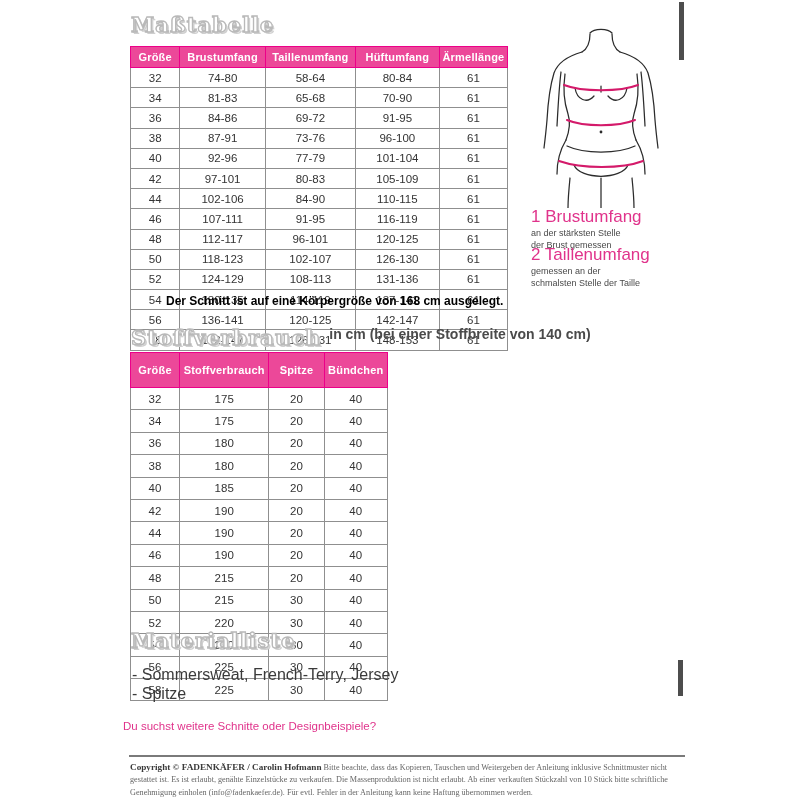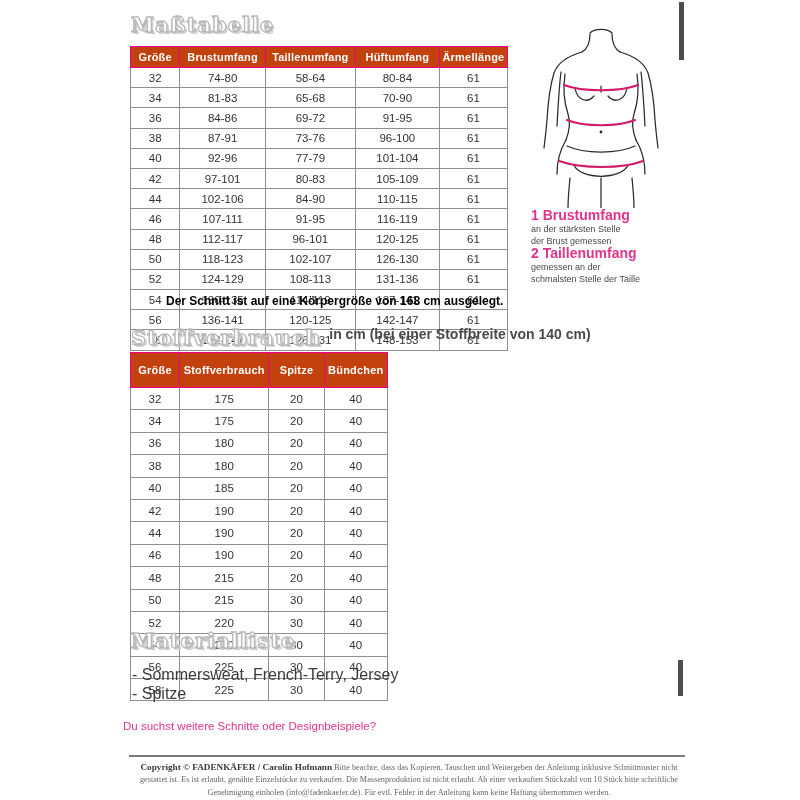--- a/index.html
+++ b/index.html
@@ -43,21 +43,21 @@
   
   table{border-collapse:collapse;}
   .tbl td,.tbl th{
     border:1px solid #8f8f8f;
     text-align:center;
     font-size:11.5px;
     color:#333;
     background:#fff;
   }
   .tbl th{
-    background:#c2410c;
+    background:#ec4899;
     color:#ffffff;
     font-weight:bold;
     font-size:11px;
     border-color:#ec0089;
     letter-spacing:.2px;
   }
   #table-sizes{position:absolute;left:130px;top:46px;width:378px;}
   #table-sizes th{height:18px;}
   #table-sizes td{height:17.2px;}
   #table-fabric{position:absolute;left:130px;top:352px;width:258px;}
@@ -85,29 +85,29 @@
 
   
   #footer-rule{
     position:absolute;left:129px;top:755px;width:556px;height:2px;
     background:#7a7a7a;
   }
   #footer{
     position:absolute;left:130px;top:761px;width:558px;
     font-family:"Liberation Serif", serif;
     font-size:8.2px;line-height:12.4px;color:#666;
-    text-align:center;
+    text-align:left;
   }
   #footer b{color:#3a3a3a;font-size:9.2px;}
 
   
   #figure{position:absolute;left:524px;top:28px;width:160px;height:180px;}
   .legend{position:absolute;left:531px;}
   .legend-title{
-    font-size:14px;color:#e0338b;font-weight:700;margin-bottom:1px;
+    font-size:17px;color:#e0338b;font-weight:400;margin-bottom:1px;
   }
   .legend-body{font-size:9px;color:#4a4a4a;line-height:11.5px;}
   #legend-1{top:207px;}
   #legend-2{top:245px;}
   #legend-3{top:283px;}
 
   
   .reg-bar{position:absolute;background:#4d4d4d;width:5px;}
   #reg-bar-top{left:679px;top:2px;height:58px;}
   #reg-bar-bottom{left:678px;top:660px;height:36px;}

